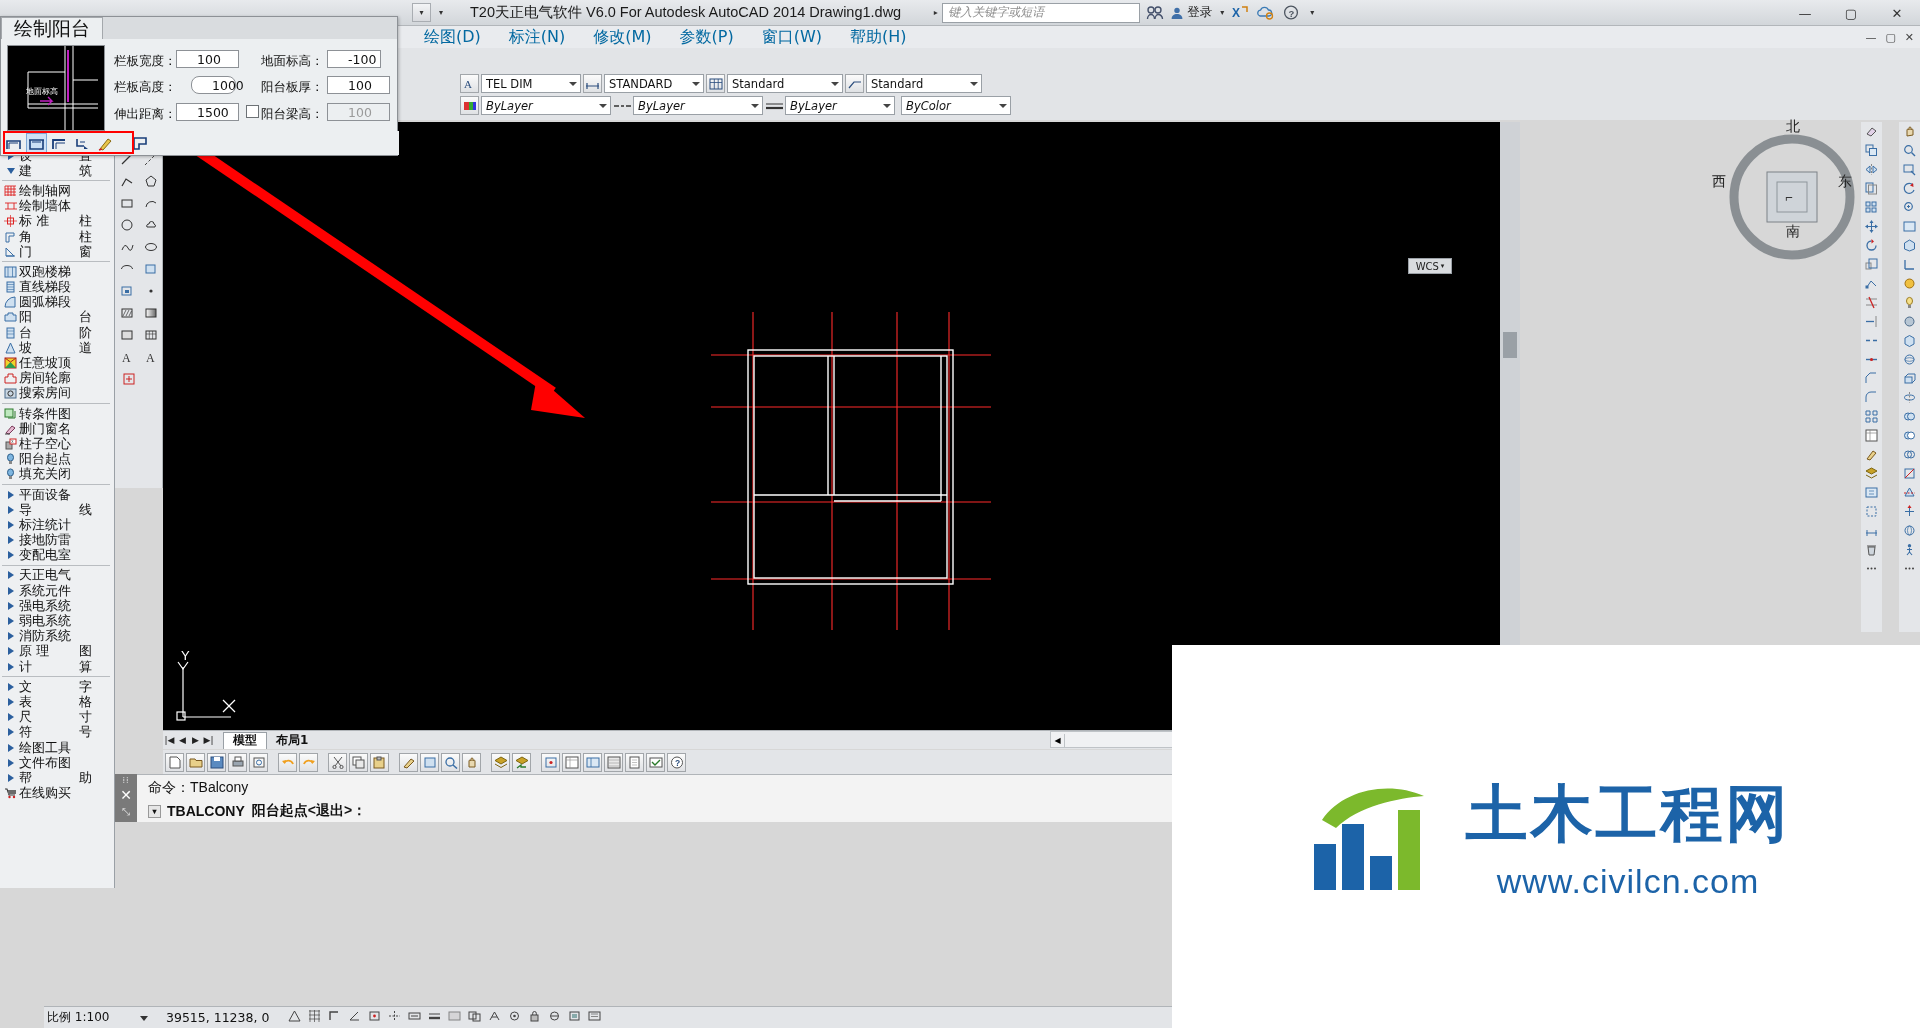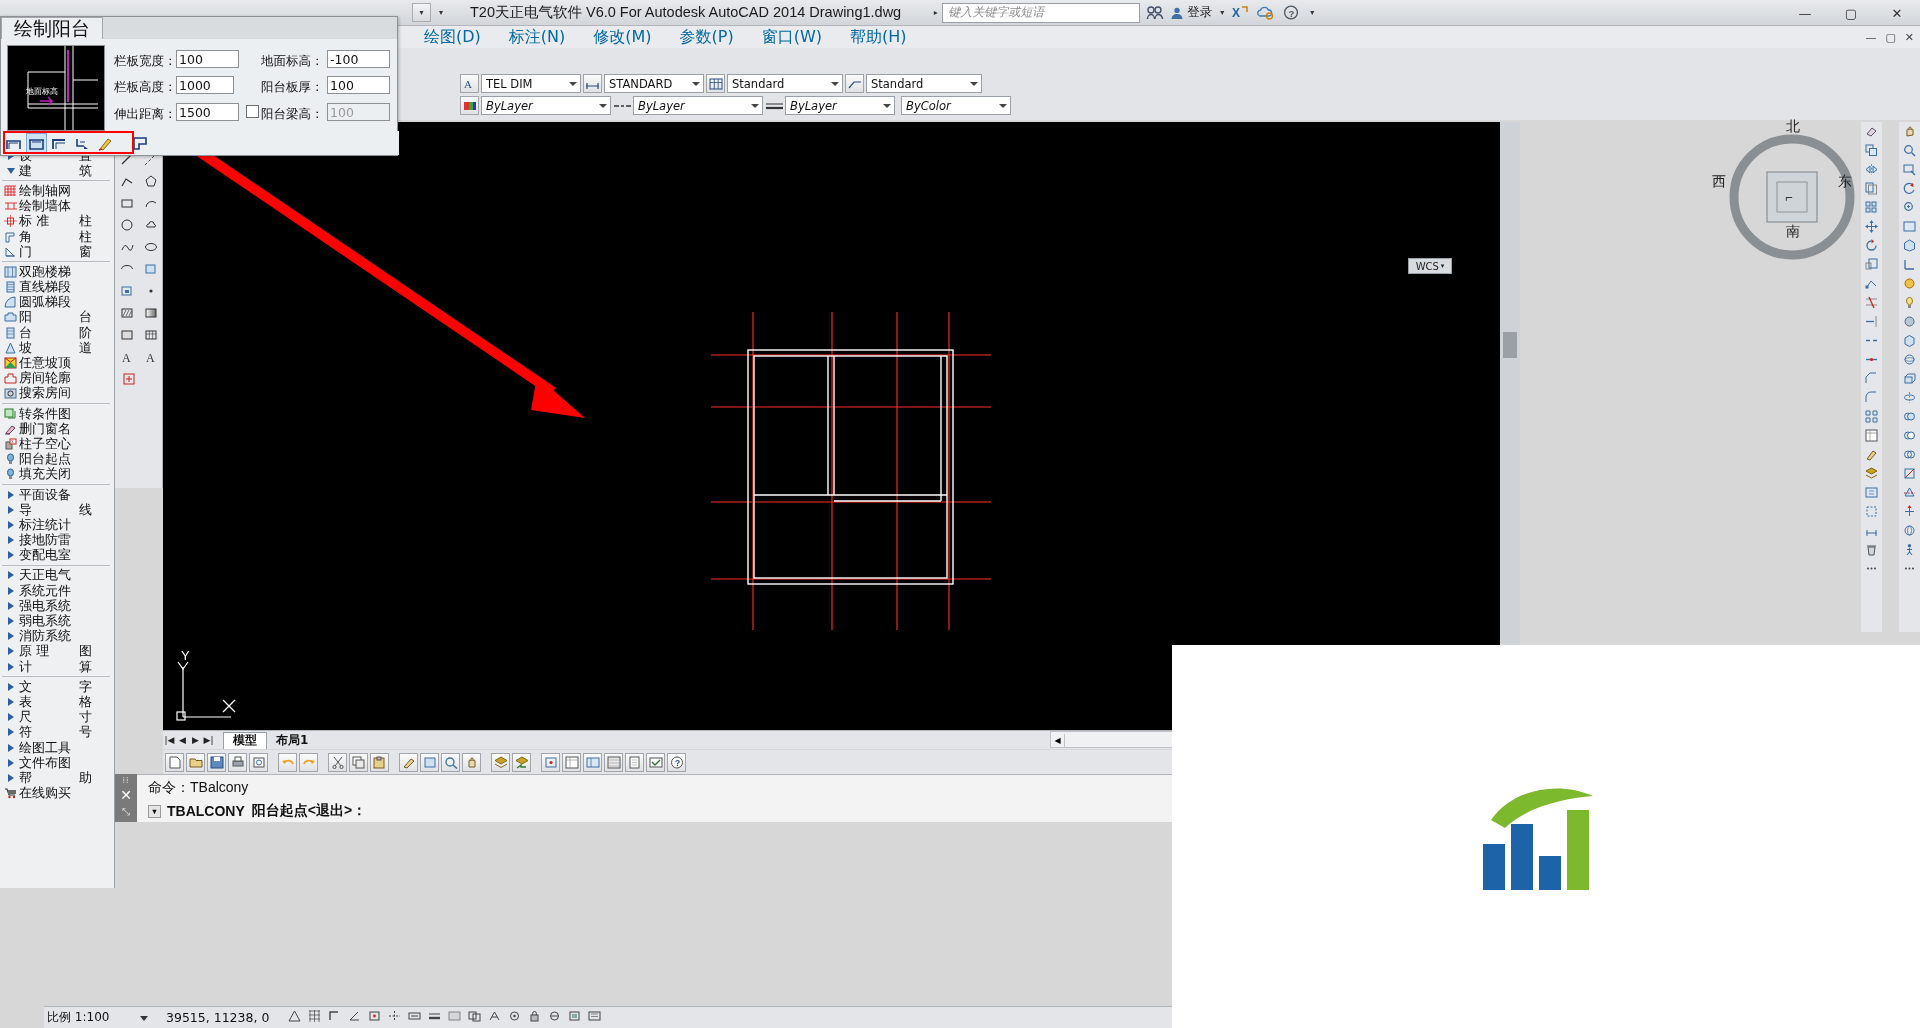--- a/index.html
+++ b/index.html
@@ -154,21 +154,21 @@
     background: #eceff1; border: 1px solid #8d9196; box-shadow: 1px 1px 3px rgba(0,0,0,.25);
   }
   .dlg-tabstrip { height: 22px; background: #d9dcdf; display: flex; align-items: flex-end; }
   .dlg-tab { height: 22px; padding: 0 12px; background: #eceff1; border: 1px solid #a4a8ac;
     border-bottom: none; display: flex; align-items: center; font-size: 19px; color: #111; }
   .dlg-body { position: relative; height: 95px; }
   .preview { position: absolute; left: 6px; top: 6px; width: 98px; height: 86px;
     background: #000; border: 1px solid #8d9196; overflow: hidden; }
   .fld-lbl { position: absolute; font-size: 12.5px; color: #111; white-space: nowrap; font-family: Liberation Serif, serif; }
   .fld-in { position: absolute; height: 18px; background: #fff; border: 1px solid #8d9196;
-    font-size: 12.5px; color: #111; padding-left: 2px; display: flex; align-items: center; }
+    font-size: 12.5px; color: #111; padding-left: 20px; display: flex; align-items: center; }
   .fld-in.disabled { background: #eceff1; color: #9a9a9a; }
   .chkbox { position: absolute; width: 13px; height: 13px; background: #fff; border: 1px solid #6d7276; }
   .dlg-toolbar { position: absolute; left: 0; bottom: 0; width: 398px; height: 24px;
     background: #eceff1; display: flex; align-items: center; }
   .dlg-tb-hl { position: absolute; left: 2px; bottom: 1px; width: 131px; height: 23px;
     border: 2px solid #ff0000; box-sizing: border-box; }
   .dtb-btn { width: 21px; height: 20px; margin-left: 2px; display: flex; align-items: center;
     justify-content: center; }
   .dtb-btn.sel { background: #cde1f5; border: 1px solid #7fa9d6; }
 
@@ -1436,27 +1436,27 @@
           </g>
           <path d="M32 55 L44 55 L40 51 M44 55 L40 59" stroke="#c020c0" stroke-width="1.4" fill="none"></path>
           <text x="18" y="48" fill="#ffffff" font-size="8" font-family="Liberation Sans, sans-serif">地面标高</text>
         </svg>
       </div>
 
       <span class="fld-lbl" style="left:113px; top:14px;">栏板宽度：</span>
       <span class="fld-in" style="left:175px; top:11px; width:63px;">100</span>
 
       <span class="fld-lbl" style="left:113px; top:40px;">栏板高度：</span>
-      <span class="fld-in" style="left:175px; top:37px; width:58px;">1000</span>
+      <span class="fld-in" style="left:190px; top:37px; width:45px;border-radius:8px;">1000</span>
 
       <span class="fld-lbl" style="left:113px; top:67px;">伸出距离：</span>
       <span class="fld-in" style="left:175px; top:64px; width:63px;">1500</span>
 
       <span class="fld-lbl" style="left:260px; top:14px;">地面标高：</span>
-      <span class="fld-in" style="left:326px; top:11px; width:63px;">-100</span>
+      <span class="fld-in" style="left:326px; top:11px; width:54px;">-100</span>
 
       <span class="fld-lbl" style="left:260px; top:40px;">阳台板厚：</span>
       <span class="fld-in" style="left:326px; top:37px; width:63px;">100</span>
 
       <span class="chkbox" style="left:245px; top:66px;"></span>
       <span class="fld-lbl" style="left:260px; top:67px;">阳台梁高：</span>
       <span class="fld-in disabled" style="left:326px; top:64px; width:63px;">100</span>
     </div>
 
     <div class="dlg-toolbar">
@@ -1502,16 +1502,20 @@
 
   <div class="watermark">
     <div style="display:flex;align-items:center;gap:14px;">
       <svg width="150" height="130" viewBox="0 0 150 130">
         <path d="M12 118 V72 h22 v46z" fill="#1c63a8"></path>
         <path d="M40 118 V52 h22 v66z" fill="#1c63a8"></path>
         <path d="M68 118 V84 h22 v34z" fill="#1c63a8"></path>
         <path d="M20 48 C40 18, 86 8, 122 24 C96 26, 56 34, 34 56z" fill="#7cb92c"></path>
         <path d="M96 118 V38 h22 v80z" fill="#7cb92c"></path>
       </svg>
+      <div>
+        <div style="font-size:62px;color:#1c63a8;font-weight:bold;letter-spacing:3px;font-family:'DejaVu Sans',sans-serif;">土木工程网</div>
+        <div style="font-size:34px;color:#1c63a8;letter-spacing:1px;text-align:center;margin-top:6px;font-family:'Liberation Sans',sans-serif;">www.civilcn.com</div>
+      </div>
     </div>
   </div>
 
 </div>
 
 </body></html>

